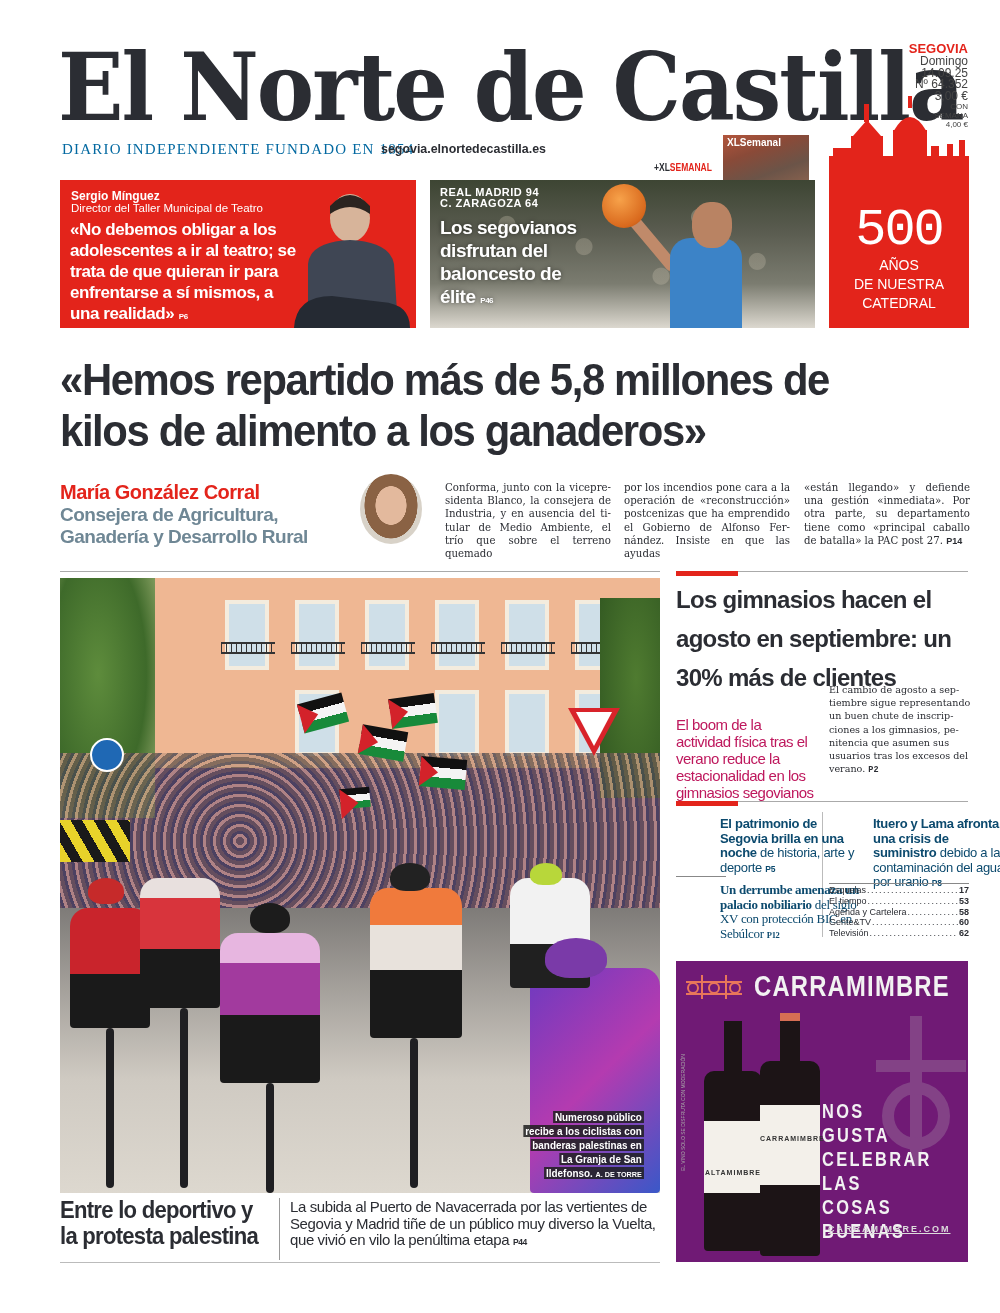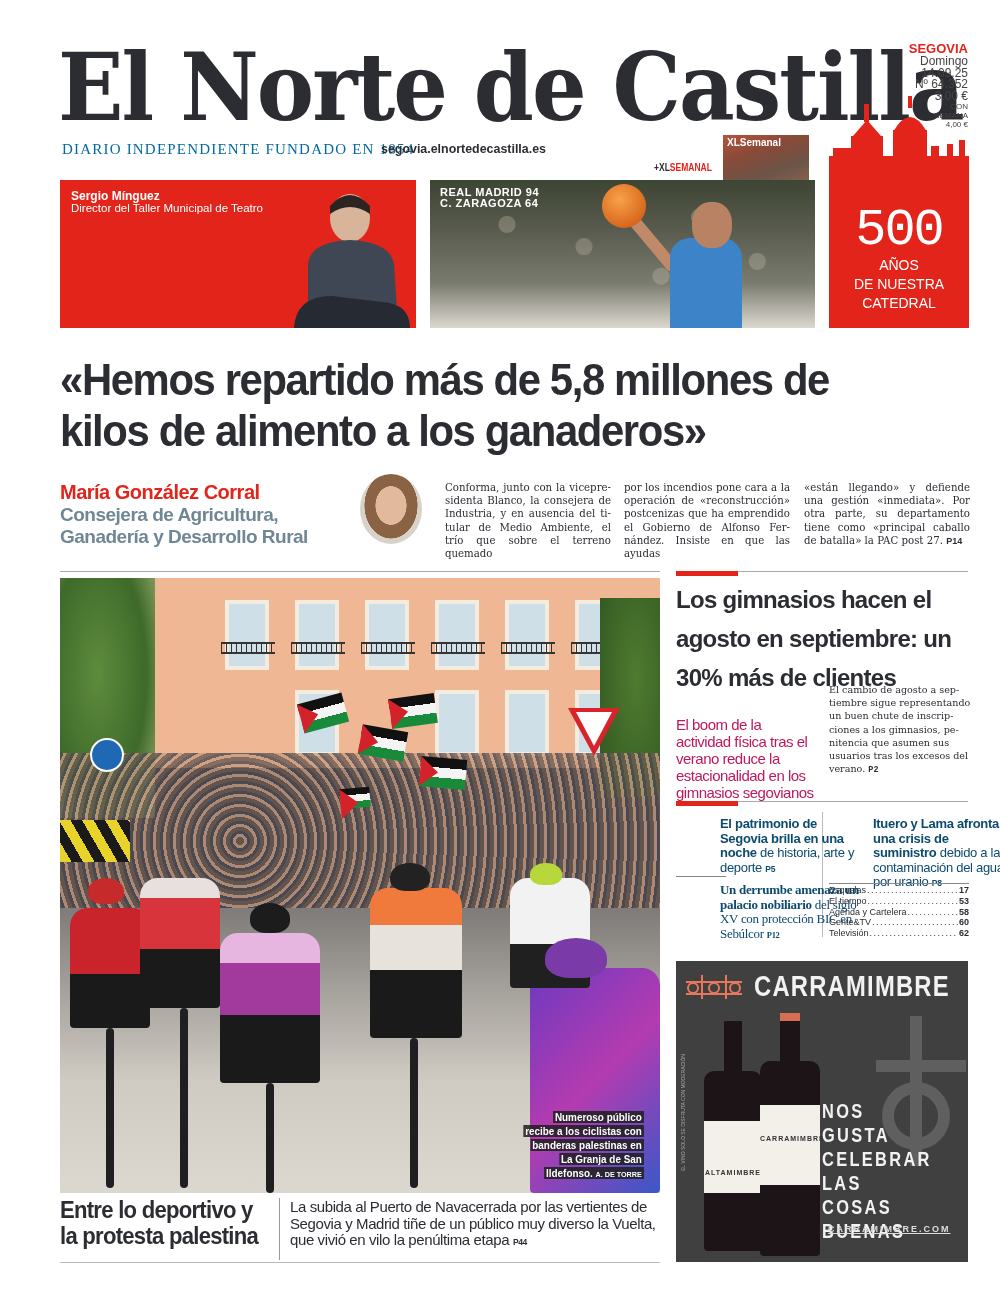--- a/index.html
+++ b/index.html
@@ -99,21 +99,21 @@
     left: 360px; top: 474px; width: 62px; height: 70px; border-radius: 50%;
     background: radial-gradient(ellipse at 50% 45%, #e3b99d 0 35%, #8a6244 36% 60%, #d8d2c8 61%);
   }
   .body-col {
     top: 481px; width: 166px; font-family: "DejaVu Serif", serif; font-size: 10.2px; line-height: 13.2px;
     color: #2b2d33; text-align: justify; hyphens: manual;
   }
   .body-col .pg { font-family: "Liberation Sans", sans-serif; font-size: 9px; }
 
   
-  .main-photo { left: 60px; top: 578px; width: 600px; height: 615px; overflow: hidden; background: #404040; }
+  .main-photo { left: 60px; top: 578px; width: 600px; height: 615px; overflow: hidden; background: #4c1d95; }
   .building { position: absolute; left: 95px; top: 0; width: 520px; height: 190px; background: #efb793; }
   .win { position: absolute; width: 44px; height: 70px; background: #cfdfe8; border: 4px solid #f4ecde; }
   .balc { position: absolute; height: 12px; border-top: 2px solid #333; border-bottom: 2px solid #333;
           background: repeating-linear-gradient(90deg, #333 0 1px, transparent 1px 5px); }
   .tree-l { position: absolute; left: 0; top: 0; width: 95px; height: 240px; background: radial-gradient(ellipse at 40% 40%, #5e8c3c, #3e6a2a 60%, #a6b77a); }
   .tree-r { position: absolute; right: 0; top: 20px; width: 60px; height: 200px; background: radial-gradient(ellipse at 60% 40%, #4f7b30, #2f5520); }
   .crowd-main { position: absolute; left: 0; top: 175px; width: 600px; height: 440px;
     background:
       repeating-radial-gradient(circle at 30% 20%, #6b5a50 0 4px, #c79b81 4px 7px, #4c4a54 7px 10px);
     opacity: .8; }
@@ -158,21 +158,21 @@
   .brief b { font-weight: bold; }
   .brief .pg { font-size: 8.5px; }
 
   .index { left: 829px; top: 883px; width: 140px; font-size: 9px; line-height: 10.8px; color: #2b2d33; border-top: 1px solid #888; padding-top: 1px; }
   .index-row { display: flex; white-space: nowrap; }
   .index-row .dots { flex: 1; overflow: hidden; margin: 0 1px; }
   .index-row .dots::before { content: "...................................................................."; letter-spacing: 1.5px; }
   .index-row .p { font-weight: bold; }
 
   
-  .ad { left: 676px; top: 961px; width: 292px; height: 301px; background: #404040; overflow: hidden; color: #fff; }
+  .ad { left: 676px; top: 961px; width: 292px; height: 301px; background: #701a75; overflow: hidden; color: #fff; }
   .ad-logo { position: absolute; left: 8px; top: 12px; width: 60px; height: 28px; }
   .ad-brand { position: absolute; left: 78px; top: 9px; font-size: 29px; font-weight: bold; letter-spacing: 1.5px; color: #f2f2f2; transform: scaleX(.82); transform-origin: left; }
   .ad-tag { position: absolute; left: 146px; top: 138px; font-size: 21px; line-height: 24px; font-weight: bold; letter-spacing: 3px; color: #f2f2f2; transform: scaleX(.78); transform-origin: left; }
   .ad-url { position: absolute; left: 152px; top: 263px; font-size: 9px; letter-spacing: 2px; font-weight: bold; color: #ddd; text-decoration: underline; }
   .ad-vert { position: absolute; left: 4px; top: 210px; font-size: 5px; color: #aaa; transform: rotate(-90deg); transform-origin: left top; white-space: nowrap; }
   .bottle { position: absolute; background: #1c1416; border-radius: 10px 10px 4px 4px; }
   .bottle-neck { position: absolute; background: #1c1416; }
   .label { position: absolute; background: #f3f0ea; color: #333; text-align: center; font-size: 7px; font-weight: bold; letter-spacing: 1px; }
   .ad-bg-mark { position: absolute; left: 200px; top: 55px; width: 90px; height: 150px; opacity: .25; }
 </style>
@@ -218,37 +218,45 @@
 <div class="abs cat-box">
   <div class="num">500</div>
   <div class="txt">AÑOS</div>
   <div class="txt">DE NUESTRA</div>
   <div class="txt">CATEDRAL</div>
 </div>
 
 <div class="abs teaser-red">
   <div class="name">Sergio Mínguez</div>
   <div class="role">Director del Taller Municipal de Teatro</div>
+  <div class="quote">
+    <span>«No debemos obligar a los adolescentes a ir al teatro; se trata de que quieran ir para enfrentarse a sí mismos, a una realidad»</span>
+    <span class="pg">P6</span>
+  </div>
   <svg class="person-photo" viewBox="0 0 128 144">
     <ellipse cx="64" cy="34" rx="20" ry="24" fill="#d7b49a"></ellipse>
     <path d="M44 22 Q64 0 84 22 L84 30 Q64 16 44 30 Z" fill="#2b2420"></path>
     <path d="M22 144 L22 80 Q24 58 64 56 Q104 58 108 80 L112 144 Z" fill="#3f4654"></path>
     <path d="M8 144 Q10 112 46 112 L96 118 Q124 120 124 144 Z" fill="#252a33"></path>
   </svg>
 </div>
 
 <div class="abs teaser-photo">
   <div class="crowd"></div>
   <div class="player-arm"></div>
   <div class="player"></div>
   <div class="player-head"></div>
   <div class="ball"></div>
   <div class="score">
     <div>REAL MADRID 94</div>
     <div>C. ZARAGOZA 64</div>
+  </div>
+  <div class="head" style="width:150px">
+    <span>Los segovianos disfrutan del baloncesto de élite</span>
+    <span class="pg">P46</span>
   </div>
 </div>
 
 <div class="abs main-headline">«Hemos repartido más de 5,8 millones de kilos de alimento a los ganaderos»</div>
 <div class="abs mgc-name">María González Corral</div>
 <div class="abs mgc-role">Consejera de Agricultura, Ganadería y Desarrollo Rural</div>
 <div class="abs mgc-avatar"></div>
 <div class="abs body-col" style="left:445px">Conforma, junto con la vicepre­sidenta Blanco, la consejera de Industria, y en ausencia del ti­tular de Medio Ambiente, el trío que sobre el terreno quemado</div>
 <div class="abs body-col" style="left:624px">por los incendios pone cara a la operación de «reconstrucción» postcenizas que ha emprendi­do el Gobierno de Alfonso Fer­nández. Insiste en que las ayudas</div>
 <div class="abs body-col" style="left:804px">

